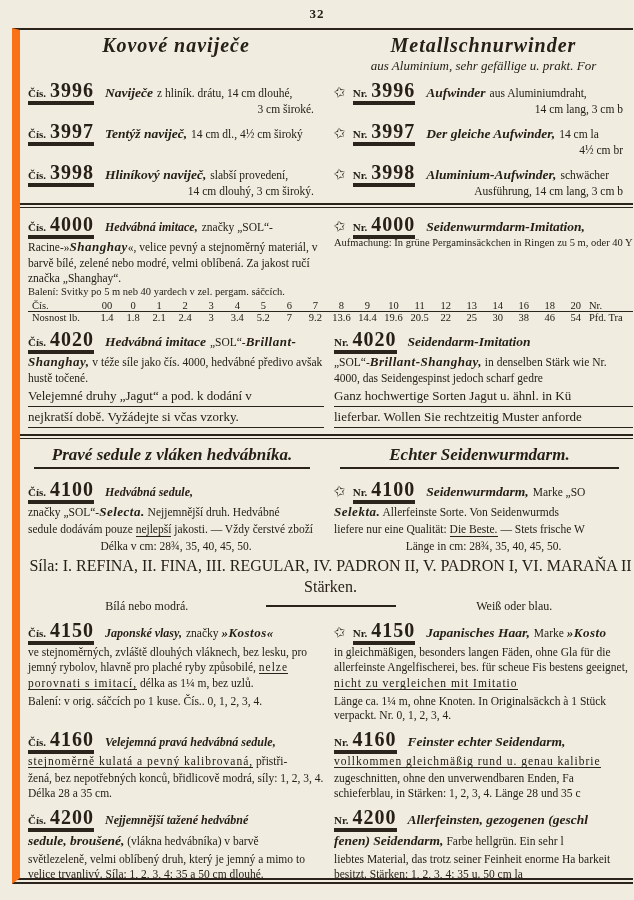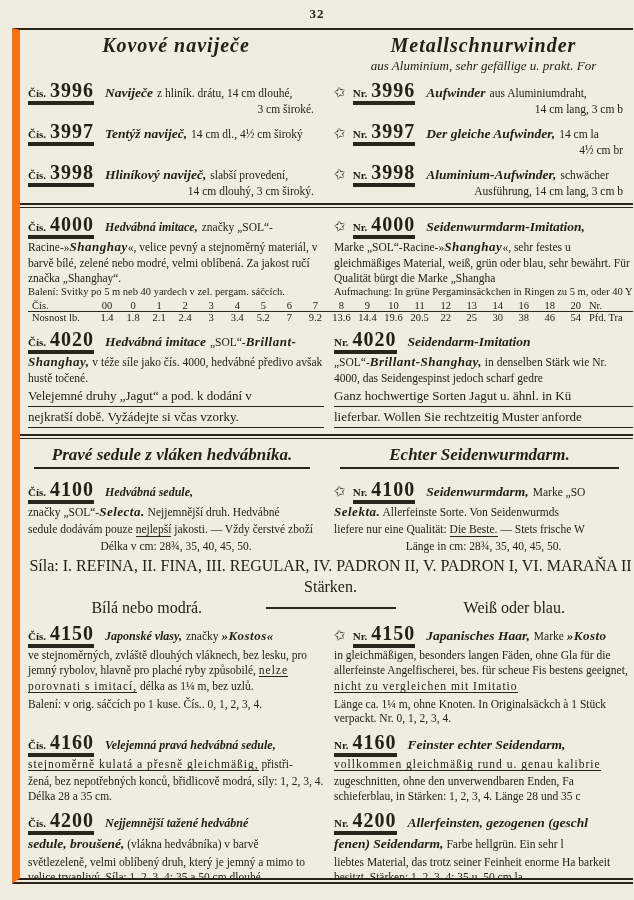--- a/index.html
+++ b/index.html
@@ -39,21 +39,21 @@
   .sechead{font-size:17px;font-weight:bold;font-style:italic;text-align:center;
            border-bottom:2px solid #2a241c;padding-bottom:2px;margin:2px 14px 4px 6px;}
   .sechead-lg{font-size:22px;font-weight:bold;font-style:italic;text-align:center;
            border-bottom:2px solid #2a241c;padding-bottom:2px;margin:4px 30px 6px 20px;letter-spacing:1px;}
   .ptable{margin-top:3px;font-size:10.5px;}
   .trow{display:flex;}
   .trow .tcell{flex:1;text-align:center;white-space:nowrap;}
   .trow .tcell:first-child{flex:none;width:62px;text-align:left;padding-left:4px;}
   .trow .tcell:last-child{flex:none;width:44px;text-align:left;}
   .trow.hd{border-bottom:1px solid #2a241c;}
-  .splitline{display:flex;align-items:center;font-size:16px;margin-top:1px;}
+  .splitline{display:flex;align-items:center;font-size:12px;margin-top:1px;}
   .splitline .seg{flex:1;text-align:center;}
   .midrule{width:130px;border-top:2px solid #2a241c;height:0;}
   .lh{line-height:1.35;}
 </style>
 </head>
 <body>
 
 <div class="page">
   <div class="pageno">32</div>
 
@@ -123,21 +123,20 @@
         <span class="cat"><span class="clabel">Čís.</span> <span class="cnum">4000</span></span>
         <span class="pname-lg">Hedvábná imitace,</span>
         <span class="desc">značky „SOL“-</span>
         <div class="body"><span>Racine-»</span><span class="brand">Shanghay</span><span>«, velice pevný a stejnoměrný materiál, v barvě bílé, zelené nebo modré, velmi oblíbená. Za jakost ručí značka „Shanghay“.</span></div>
         <div class="small">Balení: Svitky po 5 m neb 40 yardech v zel. pergam. sáčcích.</div>
       </div>
       <div class="col de">
         <span class="star">✩</span>
         <span class="cat"><span class="clabel">Nr.</span> <span class="cnum">4000</span></span>
         <span class="pname">Seidenwurmdarm-Imitation,</span>
-        <div class="body"><span>Marke „SOL“-Racine-»</span><span class="brand">Shanghay</span><span>«, sehr festes u gleichmäßiges Material, weiß, grün oder blau, sehr bewährt. Für Qualität bürgt die Marke „Shangha</span></div>
         <div class="small">Aufmachung: In grüne Pergaminsäckchen in Ringen zu 5 m, oder 40 Y</div>
       </div>
     </div>
 
     <div class="ptable">
       <div class="trow hd">
           <span class="tcell">Čís.</span>
           <span class="tcell">00</span>
           <span class="tcell">0</span>
           <span class="tcell">1</span>
@@ -254,21 +253,21 @@
         <span class="desc">Marke </span><span class="brand">»Kosto</span>
         <div class="body lh"><span>in gleichmäßigen, besonders langen Fäden, ohne Gla für die allerfeinste Angelfischerei, bes. für scheue Fis bestens geeignet, </span><span class="su">nicht zu vergleichen mit Imitatio</span></div>
         <div class="body">Länge ca. 1¼ m, ohne Knoten. In Originalsäckch à 1 Stück verpackt.   Nr. 0, 1, 2, 3, 4.</div>
       </div>
     </div>
 
     <div class="cols item">
       <div class="col cz">
         <span class="cat"><span class="clabel">Čís.</span> <span class="cnum">4160</span></span>
         <span class="pname-lg">Velejemná pravá hedvábná sedule,</span>
-        <div class="body"><span class="su">stejnoměrně kulatá a přesně gleichmäßig,</span><span> přistři-</span></div>
+        <div class="body"><span class="su">stejnoměrně kulatá a pevný kalibrovaná,</span><span> přistři-</span></div>
         <div class="body">žená, bez nepotřebných konců, břidlicově modrá, síly: 1, 2, 3, 4. Délka 28 a 35 cm.</div>
       </div>
       <div class="col de">
         <span class="cat"><span class="clabel">Nr.</span> <span class="cnum">4160</span></span>
         <span class="pname">Feinster echter Seidendarm,</span>
         <div class="body"><span class="su">vollkommen gleichmäßig rund u. genau kalibrie</span></div>
         <div class="body">zugeschnitten, ohne den unverwendbaren Enden, Fa schieferblau, in Stärken: 1, 2, 3, 4. Länge 28 und 35 c</div>
       </div>
     </div>
 

